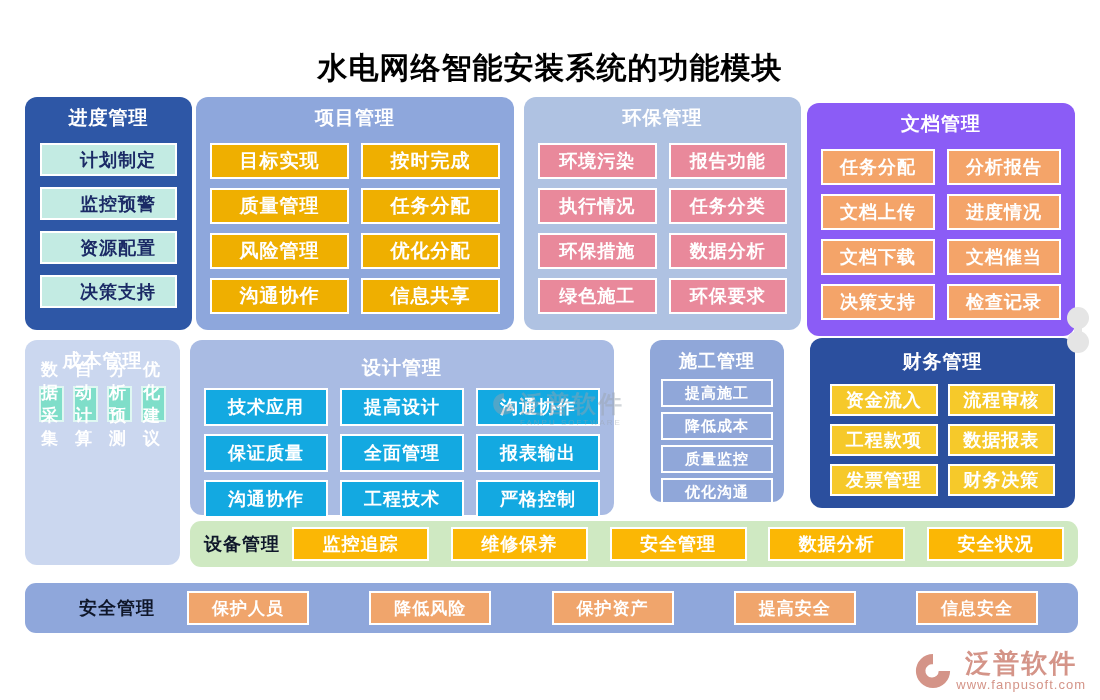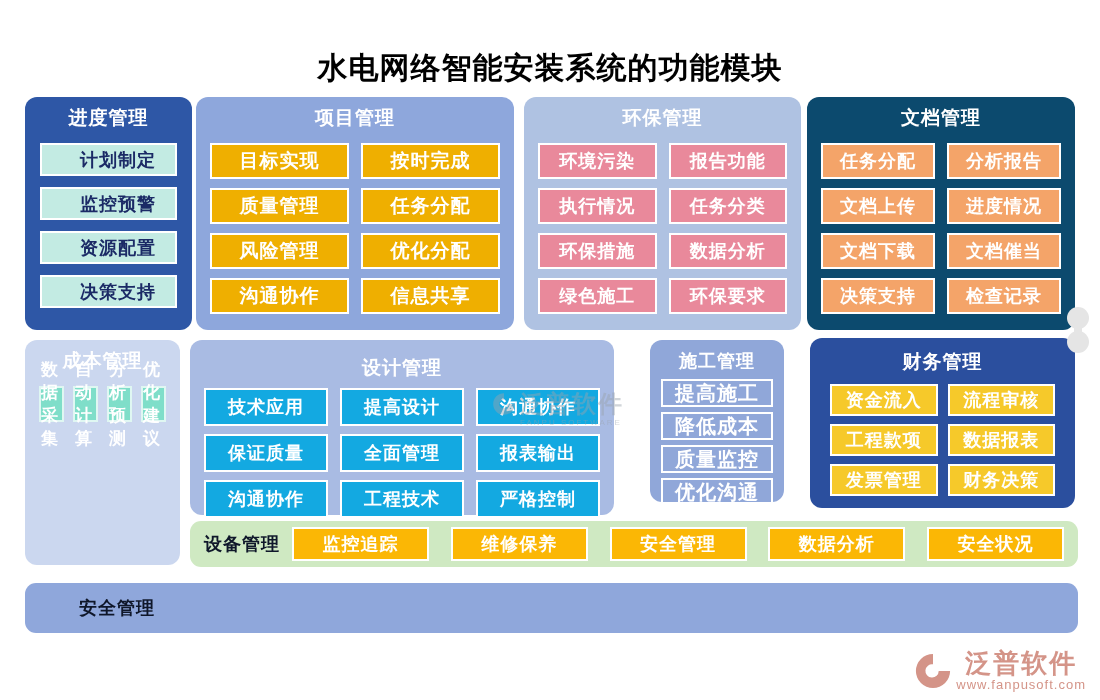--- a/index.html
+++ b/index.html
@@ -22,37 +22,37 @@
   #panel-progress .col{display:flex;flex-direction:column;gap:11px;margin:0 15px;}
   #panel-progress .btn{height:33px;background:#C3EBE3;color:#1B2A66;font-size:18px;padding-left:19px;}
 
   #panel-project{left:196px;top:97px;width:318px;height:233px;background:#8EA7DC;}
   .grid2{display:grid;grid-template-columns:1fr 1fr;column-gap:12px;row-gap:9px;margin:0 14px;}
   #panel-project .btn{height:36px;background:#EFAF00;font-size:19px;font-family:Liberation Mono, monospace;}
 
   #panel-environment{left:524px;top:97px;width:277px;height:233px;background:#AFC2E2;}
   #panel-environment .btn{height:36px;background:#E9899B;}
 
-  #panel-document{left:807px;top:97px;width:268px;height:233px;background:#0c4a6e;}
+  #panel-document{left:807px;top:103px;width:268px;height:233px;background:#8b5cf6;}
   #panel-document .btn{height:36px;background:#F4A469;}
 
   
   #panel-cost{left:25px;top:340px;width:155px;height:225px;background:#CBD7EF;}
   #panel-cost .col{display:flex;flex-direction:row;gap:9px;margin:0 14px;}
   #panel-cost .btn{height:36px;background:#7FDEC9;border-color:rgba(255,255,255,.75);font-size:17px;}
 
   #panel-design{left:190px;top:340px;width:424px;height:175px;background:#A9BBE3;}
   #panel-design .panel-title{padding-top:15px;margin-bottom:7px;}
   .grid3{display:grid;grid-template-columns:1fr 1fr 1fr;column-gap:12px;row-gap:8px;margin:0 14px;}
   #panel-design .btn{height:38px;background:#13A9E1;}
 
   #panel-construction{left:650px;top:340px;width:134px;height:162px;background:#90A7D9;}
   #panel-construction .panel-title{padding-top:9px;margin-bottom:6px;font-size:18px;}
   #panel-construction .col{display:flex;flex-direction:column;gap:5px;margin:0 11px;}
-  #panel-construction .btn{height:28px;background:transparent;font-size:20px;}
+  #panel-construction .btn{height:28px;background:transparent;font-size:15px;}
 
   #panel-finance{left:810px;top:338px;width:265px;height:170px;background:#2B4F9E;}
   #panel-finance .panel-title{padding-top:11px;margin-bottom:9px;}
   #panel-finance .grid2{margin:0 20px;column-gap:10px;row-gap:8px;}
   #panel-finance .btn{height:32px;background:#F6C92A;}
 
   
   .bar{position:absolute;border-radius:11px;display:flex;align-items:center;box-sizing:border-box;}
   .bar-label{color:#0f172a;font-weight:700;font-size:18px;text-align:center;letter-spacing:1px;flex:0 0 auto;}
   #bar-equipment{left:190px;top:521px;width:888px;height:46px;background:#CFE9C2;padding:0 14px 0 8px;}
@@ -189,20 +189,27 @@
       <div class="btn">监控追踪</div>
       <div class="btn">维修保养</div>
       <div class="btn">安全管理</div>
       <div class="btn">数据分析</div>
       <div class="btn">安全状况</div>
     </div>
   </div>
 
   <div class="bar" id="bar-safety">
     <div class="bar-label">安全管理</div>
+    <div class="bar-buttons">
+      <div class="btn">保护人员</div>
+      <div class="btn">降低风险</div>
+      <div class="btn">保护资产</div>
+      <div class="btn">提高安全</div>
+      <div class="btn">信息安全</div>
+    </div>
   </div>
 
   <svg id="pin" width="32" height="50" viewBox="0 0 32 50">
     <rect x="12" y="13" width="8" height="24" fill="#E5E5E5"></rect>
     <circle cx="16" cy="13" r="11" fill="#E5E5E5"></circle>
     <circle cx="16" cy="37" r="11" fill="#E5E5E5"></circle>
   </svg>
 
   <div id="watermark">
     <svg width="24" height="24" viewBox="0 0 40 40">

